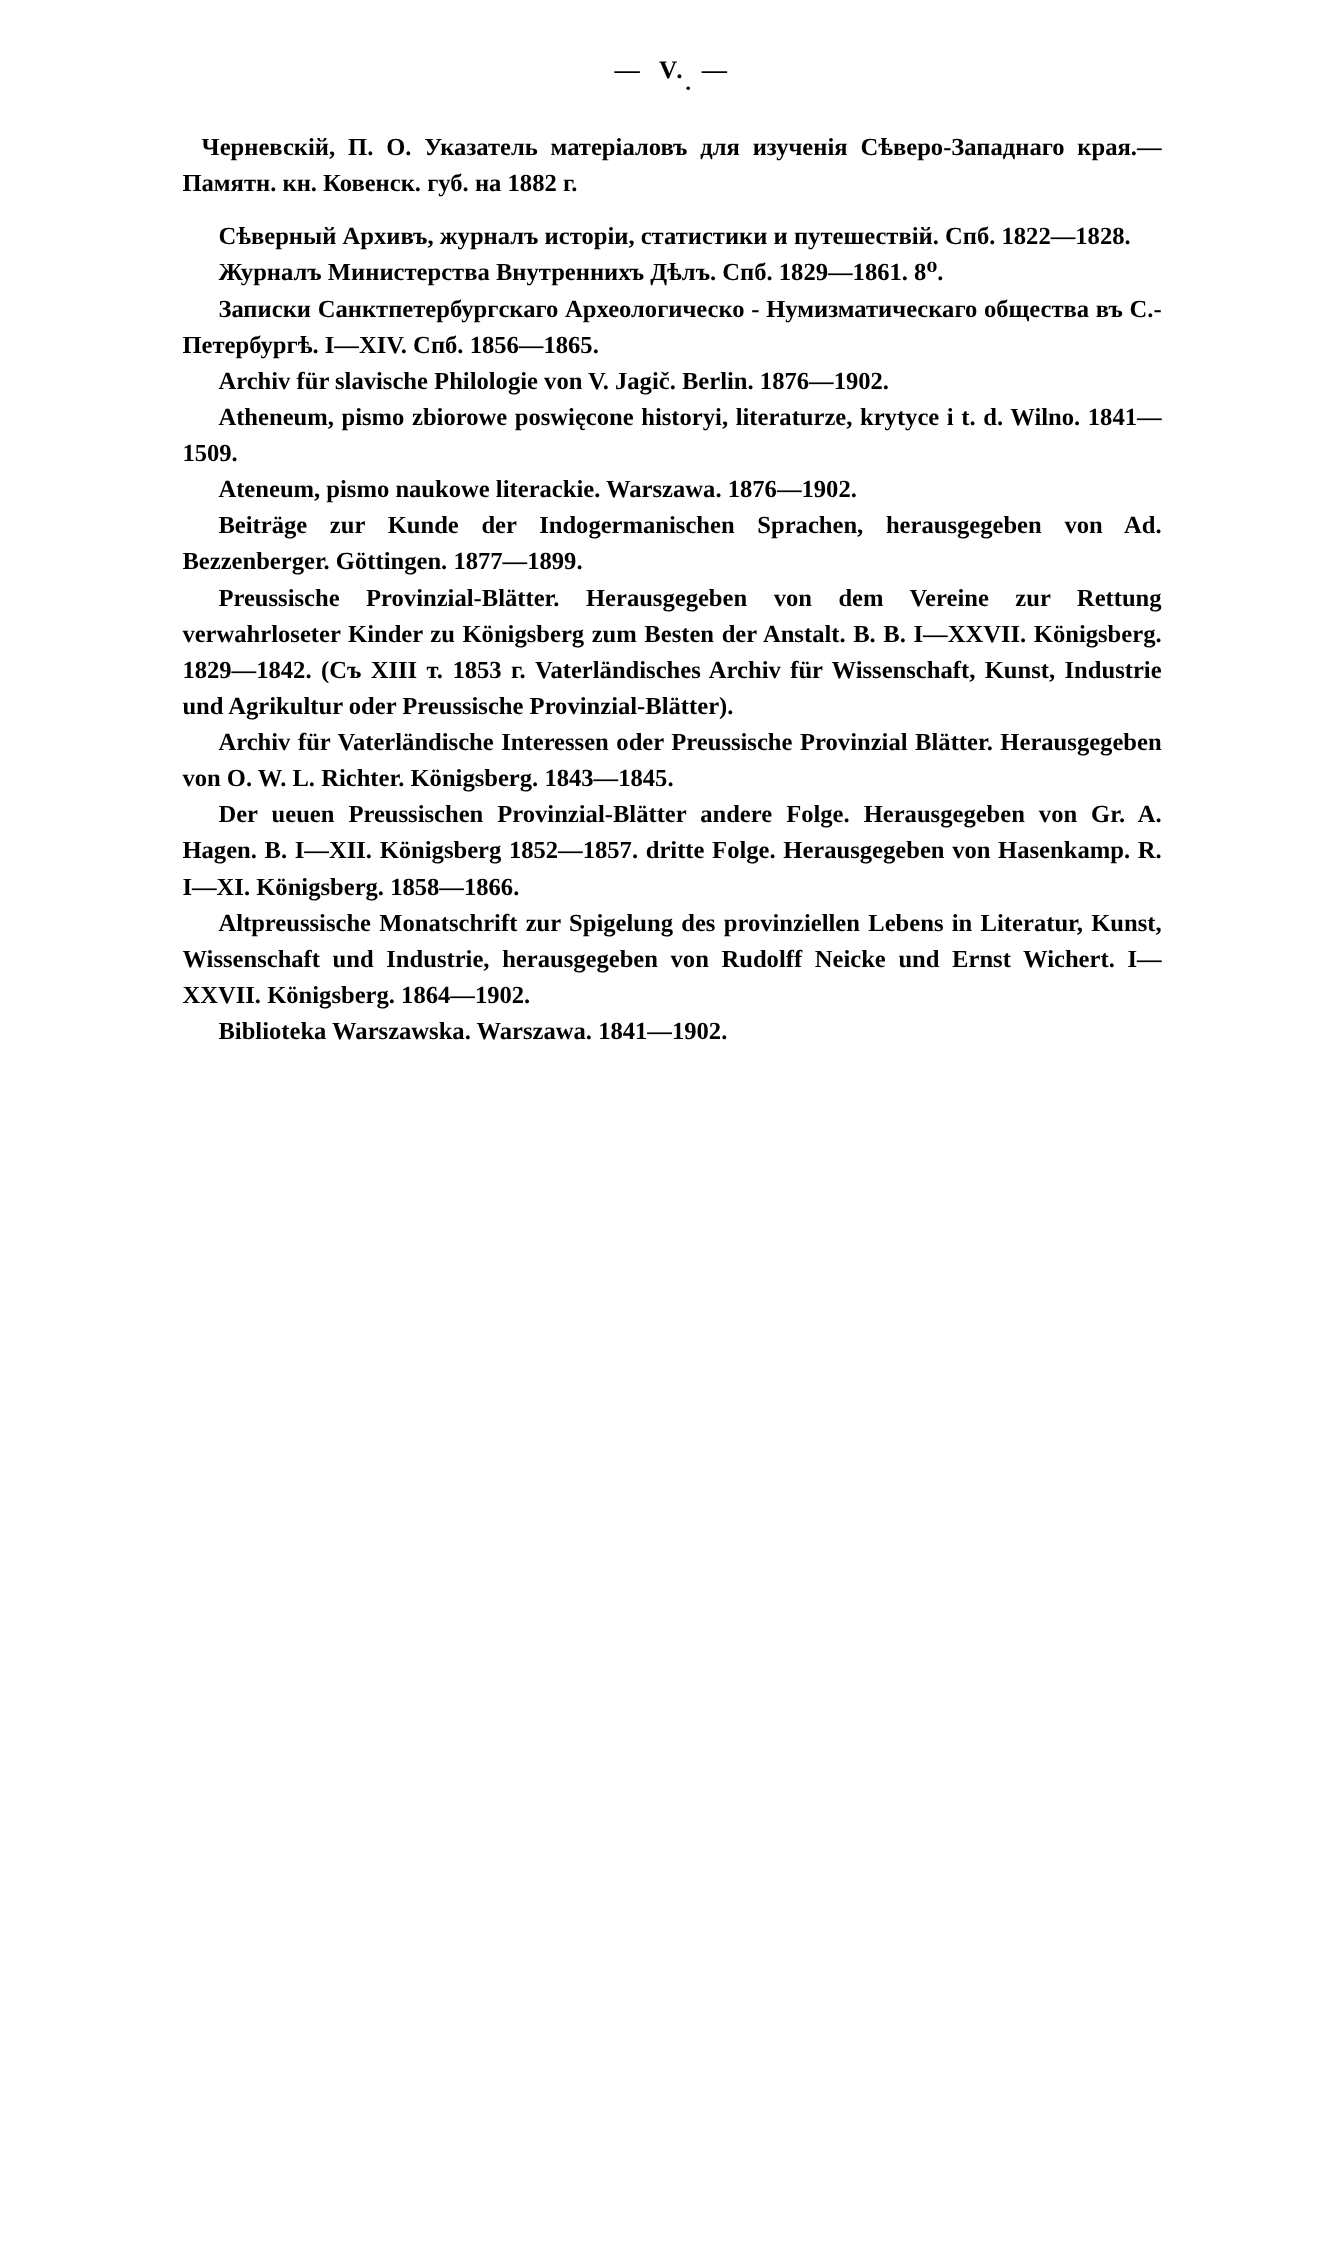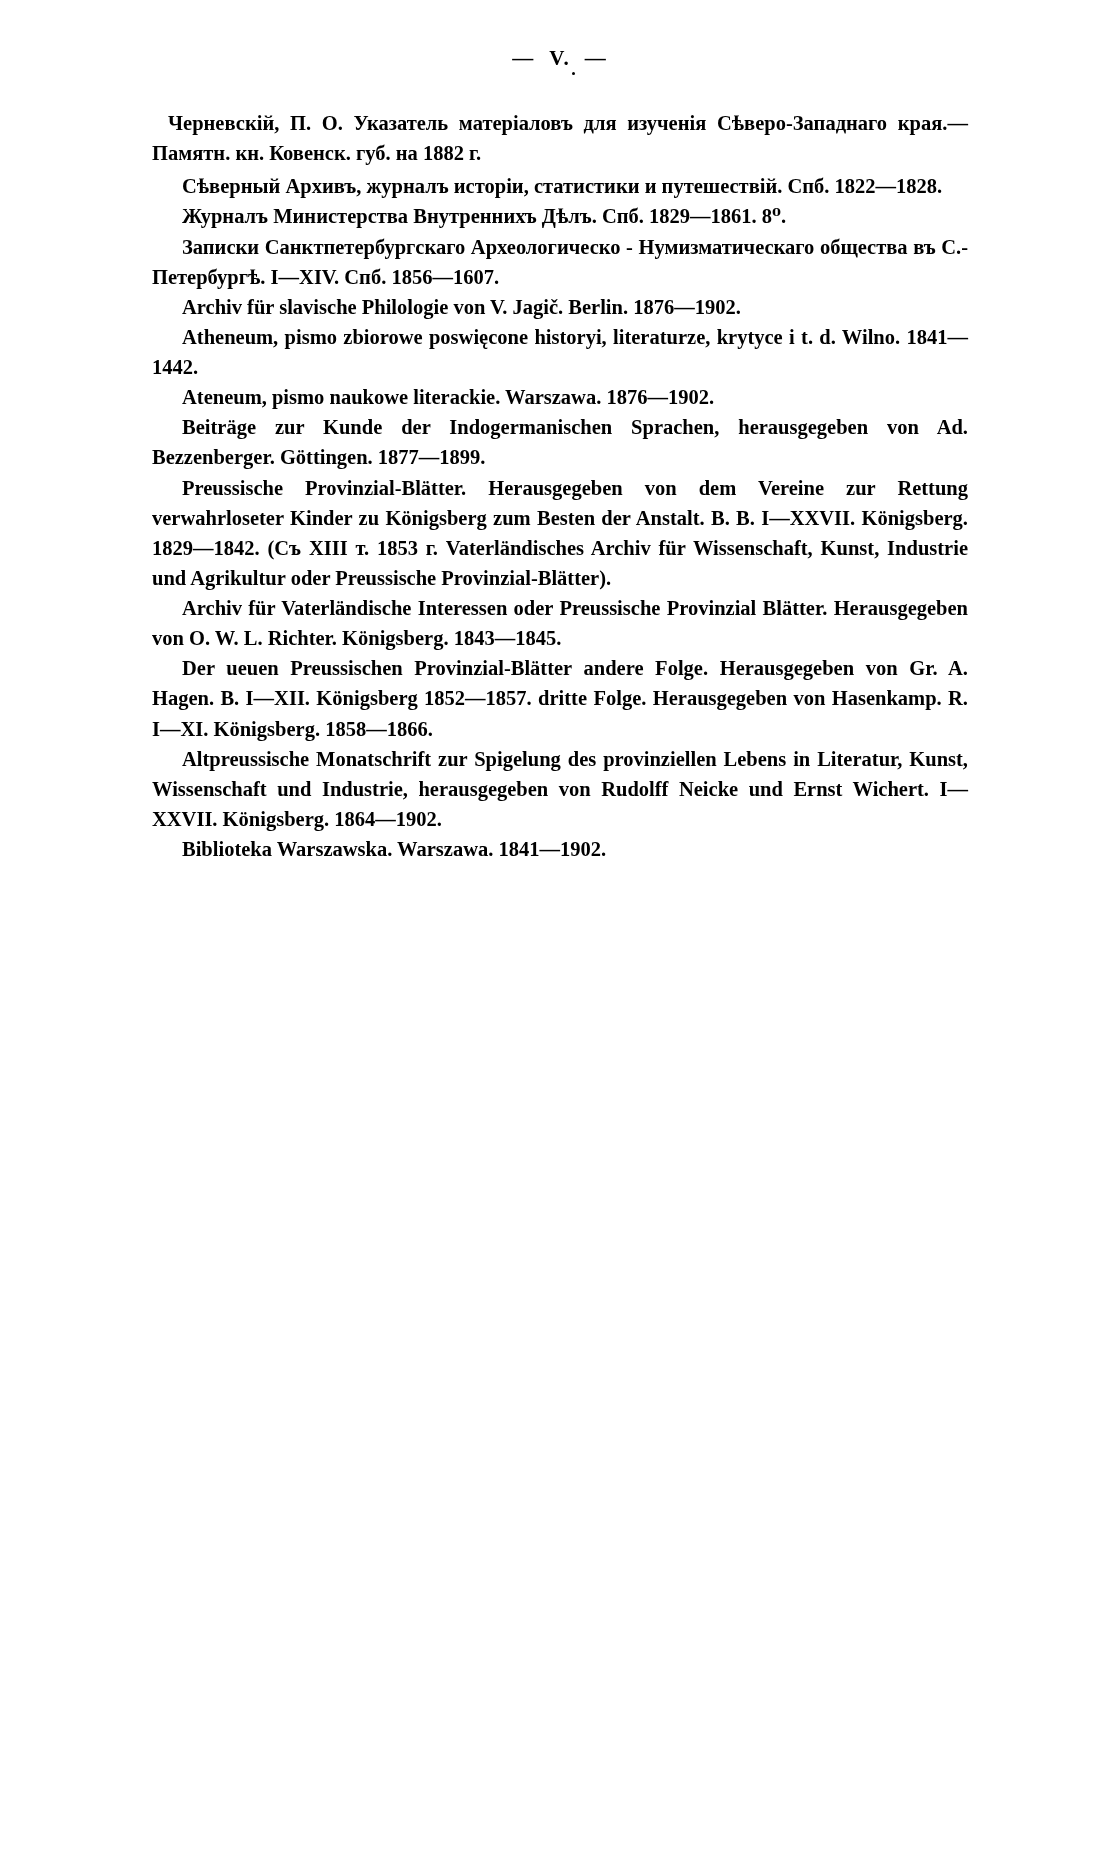--- a/index.html
+++ b/index.html
@@ -56,42 +56,42 @@
     font-weight: bold;
     -webkit-font-smoothing: none;
   }
   p.indent {
     text-indent: 30px;
   }
   p.head {
     text-indent: 16px;
   }
   .first-entry {
-    margin-bottom: 3px;
+    margin-bottom: 14px;
   }
 </style>
 </head>
 <body>
 
 <div class="page">
 
   <div class="page-number">
     <span class="dash">—</span><span>V.</span><span class="dash">—</span>
   </div>
 
   <div class="stray-dot"></div>
 
   <div class="body-col">
 
     <p class="head first-entry">Черневскій, П. О. Указатель матеріаловъ для изученія Сѣверо-Западнаго края.—Памятн. кн. Ковенск. губ. на 1882 г.</p>
     <p class="indent">Сѣверный Архивъ, журналъ исторіи, статистики и путешествій. Спб. 1822—1828.</p>
     <p class="indent">Журналъ Министерства Внутреннихъ Дѣлъ. Спб. 1829—1861. 8⁰.</p>
-    <p class="indent">Записки Санктпетербургскаго Археологическо - Нумизматическаго общества въ С.-Петербургѣ. I—XIV. Спб. 1856—1607.</p>
+    <p class="indent">Записки Санктпетербургскаго Археологическо - Нумизматическаго общества въ С.-Петербургѣ. I—XIV. Спб. 1856—1865.</p>
     <p class="indent">Archiv für slavische Philologie von V. Jagič. Berlin. 1876—1902.</p>
-    <p class="indent">Atheneum, pismo zbiorowe poswięcone historyi, literaturze, krytyce i t. d. Wilno. 1841—1442.</p>
+    <p class="indent">Atheneum, pismo zbiorowe poswięcone historyi, literaturze, krytyce i t. d. Wilno. 1841—1509.</p>
     <p class="indent">Ateneum, pismo naukowe literackie. Warszawa. 1876—1902.</p>
     <p class="indent">Beiträge zur Kunde der Indogermanischen Sprachen, herausgegeben von Ad. Bezzenberger. Göttingen. 1877—1899.</p>
     <p class="indent">Preussische Provinzial-Blätter. Herausgegeben von dem Vereine zur Rettung verwahrloseter Kinder zu Königsberg zum Besten der Anstalt. B. B. I—XXVII. Königsberg. 1829—1842. (Съ XIII т. 1853 г. Vaterländisches Archiv für Wissenschaft, Kunst, Industrie und Agrikultur oder Preussische Provinzial-Blätter).</p>
     <p class="indent">Archiv für Vaterländische Interessen oder Preussische Provinzial Blätter. Herausgegeben von O. W. L. Richter. Königsberg. 1843—1845.</p>
     <p class="indent">Der ueuen Preussischen Provinzial-Blätter andere Folge. Herausgegeben von Gr. A. Hagen. B. I—XII. Königsberg 1852—1857. dritte Folge. Herausgegeben von Hasenkamp. R. I—XI. Königsberg. 1858—1866.</p>
     <p class="indent">Altpreussische Monatschrift zur Spigelung des provinziellen Lebens in Literatur, Kunst, Wissenschaft und Industrie, herausgegeben von Rudolff Neicke und Ernst Wichert. I—XXVII. Königsberg. 1864—1902.</p>
     <p class="indent">Biblioteka Warszawska. Warszawa. 1841—1902.</p>
 
   </div>
 </div>

